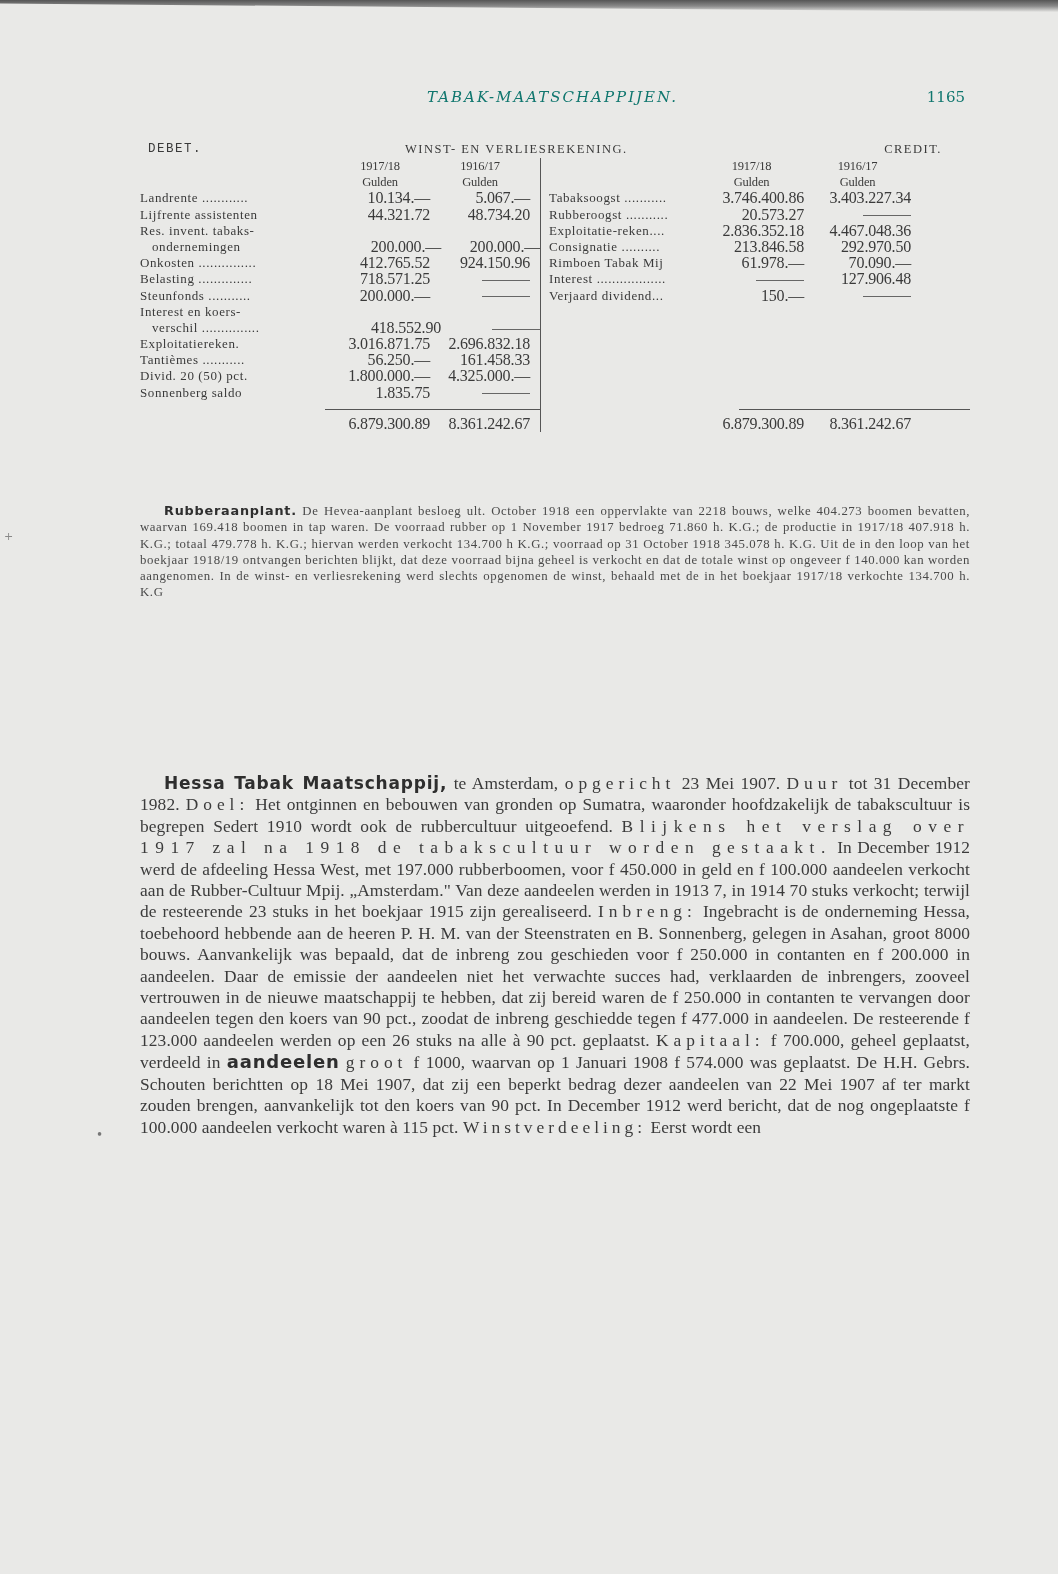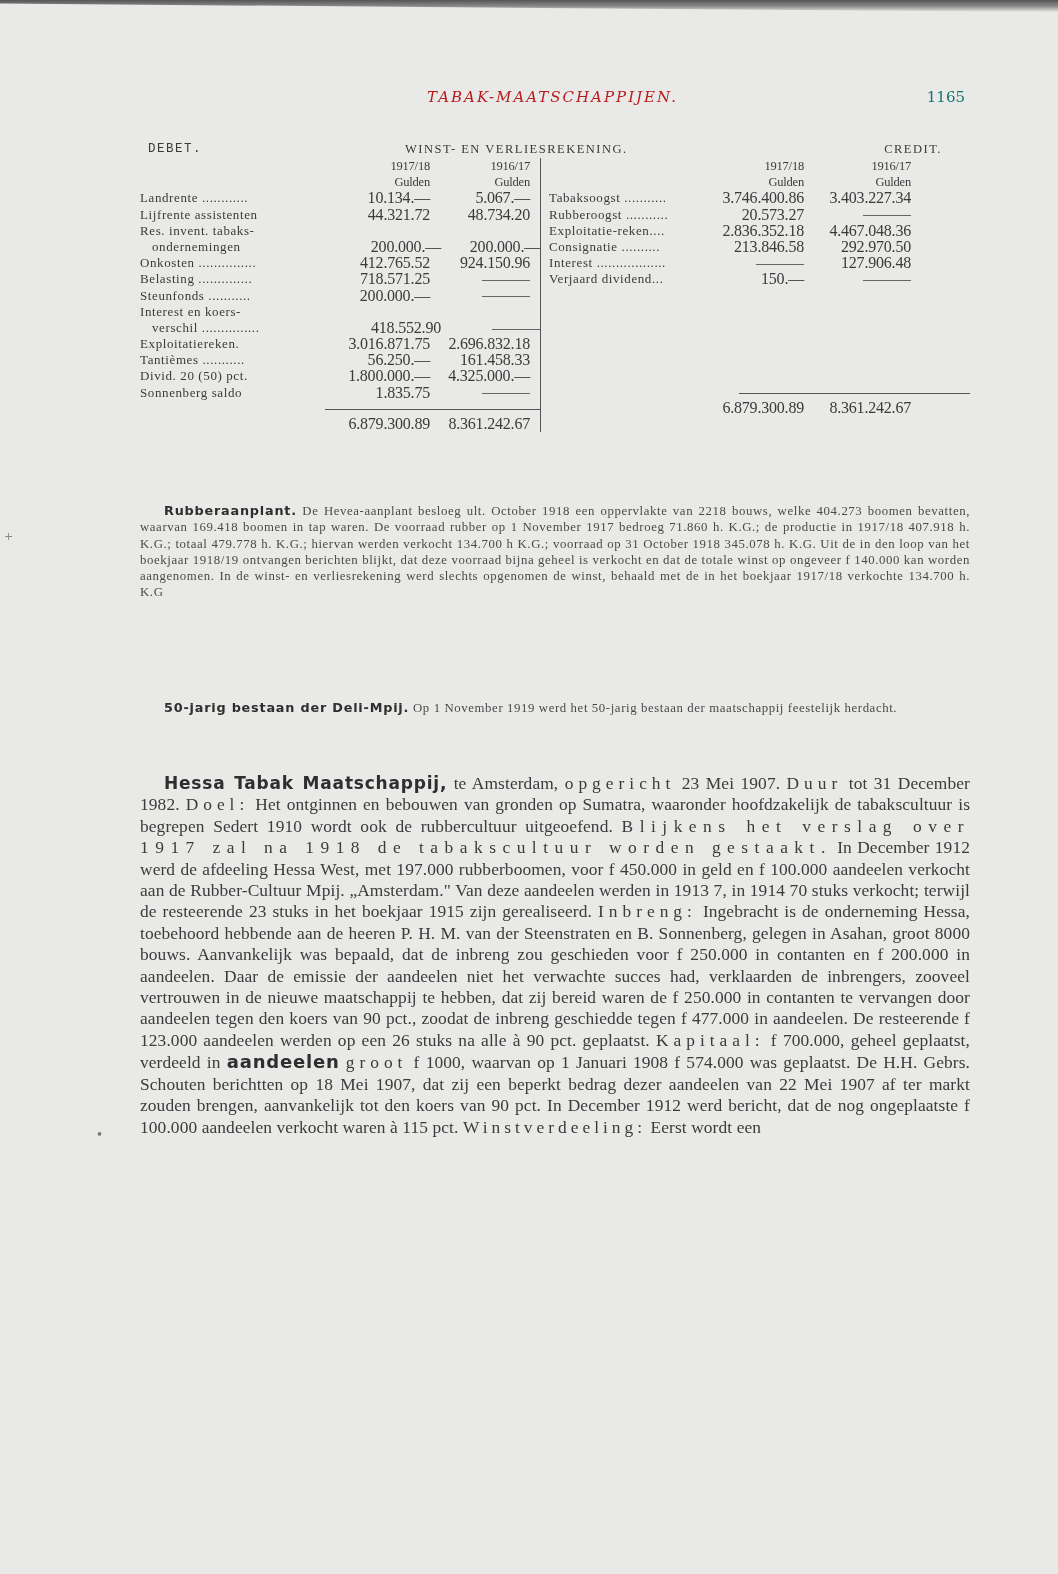--- a/index.html
+++ b/index.html
@@ -16,21 +16,21 @@
     clip-path: polygon(0 0, 100% 0, 100% 100%, 0 30%);
   }
   .page {
     position: absolute; left: 0; top: 0; width: 1058px; height: 1574px;
   }
   .running-head {
     position: absolute; top: 88px; left: 140px; width: 825px; height: 22px;
   }
   .running-title {
     position: absolute; left: 0; right: 0; text-align: center;
-    font-style: italic; font-size: 15px; letter-spacing: 2px; color: #b91c1c;
+    font-style: italic; font-size: 15px; letter-spacing: 2px; color: #0f766e;
   }
   .page-number {
     position: absolute; right: 0; top: 0; font-size: 15px; color: #0f766e;
   }
   
   .acct { position: absolute; left: 140px; top: 136px; width: 830px; font-family: "Liberation Serif", serif; }
   .acct-heading { position: relative; height: 22px; font-size: 12.5px; letter-spacing: 1.5px; }
   .acct-heading .debet { position: absolute; left: 8px; top: 6px; font-family: Liberation Mono, monospace; }
   .acct-heading .title { position: absolute; left: 265px; top: 6px; }
   .acct-heading .credit { position: absolute; right: 28px; top: 6px; }
@@ -41,21 +41,21 @@
   .row { display: flex; height: 16.2px; line-height: 16.2px; font-size: 13px; white-space: nowrap; }
   .row .lbl { flex: 0 0 auto; letter-spacing: 0.6px; }
   .side.left .row .lbl { width: 190px; }
   .side.right .row .lbl { width: 150px; }
   .row .num { text-align: right; font-size: 16px; letter-spacing: -0.2px; }
   .side.left .row .num.a { width: 100px; }
   .side.left .row .num.b { width: 100px; }
   .side.right .row .num.a { width: 105px; }
   .side.right .row .num.b { width: 107px; }
   .row.head { font-size: 13px; }
-  .row.head .num { font-size: 12.5px; }
+  .row.head .num { font-size: 12.5px; text-align: center; }
   .dash { display: inline-block; width: 48px; border-top: 1.2px solid #666; vertical-align: middle; }
   .totals-rule { border-top: 1.2px solid #555; margin-top: 8px; }
   .row.total { margin-top: 6px; }
   .indent { padding-left: 12px; }
 
   
   .para {
     position: absolute; left: 140px; width: 830px; text-align: justify;
     font-family: "Liberation Serif", serif;
   }
@@ -201,20 +201,25 @@
               <span class="lbl">Exploitatie-reken....</span>
               <span class="num a">2.836.352.18</span>
               <span class="num b">4.467.048.36</span>
             </div>
             <div class="row">
               <span class="lbl">Consignatie ..........</span>
               <span class="num a">213.846.58</span>
               <span class="num b">292.970.50</span>
             </div>
             <div class="row">
+              <span class="lbl">Rimboen Tabak Mij</span>
+              <span class="num a">61.978.—</span>
+              <span class="num b">70.090.—</span>
+            </div>
+            <div class="row">
               <span class="lbl">Interest ..................</span>
               <span class="num a"><span class="dash"></span></span>
               <span class="num b">127.906.48</span>
             </div>
             <div class="row">
               <span class="lbl">Verjaard dividend...</span>
               <span class="num a">150.—</span>
               <span class="num b"><span class="dash"></span></span>
             </div>
           </div>
@@ -227,24 +232,20 @@
         </div>
       </div>
     </div>
   </div>
 
   <p class="para small" style="top:503px;margin:0;text-indent:24px;">
     <span class="rubric">Rubberaanplant.</span>
     <span>De Hevea-aanplant besloeg ult. October 1918 een oppervlakte van 2218 bouws, welke 404.273 boomen bevatten, waarvan 169.418 boomen in tap waren. De voorraad rubber op 1 November 1917 bedroeg 71.860 h. K.G.; de productie in 1917/18 407.918 h. K.G.; totaal 479.778 h. K.G.; hiervan werden verkocht 134.700 h K.G.; voorraad op 31 October 1918 345.078 h. K.G. Uit de in den loop van het boekjaar 1918/19 ontvangen berichten blijkt, dat deze voorraad bijna geheel is verkocht en dat de totale winst op ongeveer f 140.000 kan worden aangenomen. In de winst- en verliesrekening werd slechts opgenomen de winst, behaald met de in het boekjaar 1917/18 verkochte 134.700 h. K.G</span>
   </p>
 
-  <p class="para small" style="top:700px;margin:0;text-indent:24px;">
-    <span class="rubric">50-jarig bestaan der Deli-Mpij.</span>
-    <span>Op 1 November 1919 werd het 50-jarig bestaan der maatschappij feestelijk herdacht.</span>
-  </p>
 
   <p class="para large" style="top:773px;margin:0;text-indent:24px;">
     <span class="rubric" style="font-size:17px;">Hessa Tabak Maatschappij,</span>
     <span>te Amsterdam,</span>
     <span class="spaced">opgericht</span>
     <span>23 Mei 1907.</span>
     <span class="spaced">Duur</span>
     <span>tot 31 December 1982.</span>
     <span class="spaced">Doel:</span>
     <span>Het ontginnen en bebouwen van gronden op Sumatra, waaronder hoofdzakelijk de tabakscultuur is begrepen Sedert 1910 wordt ook de rubbercultuur uitgeoefend.</span>

